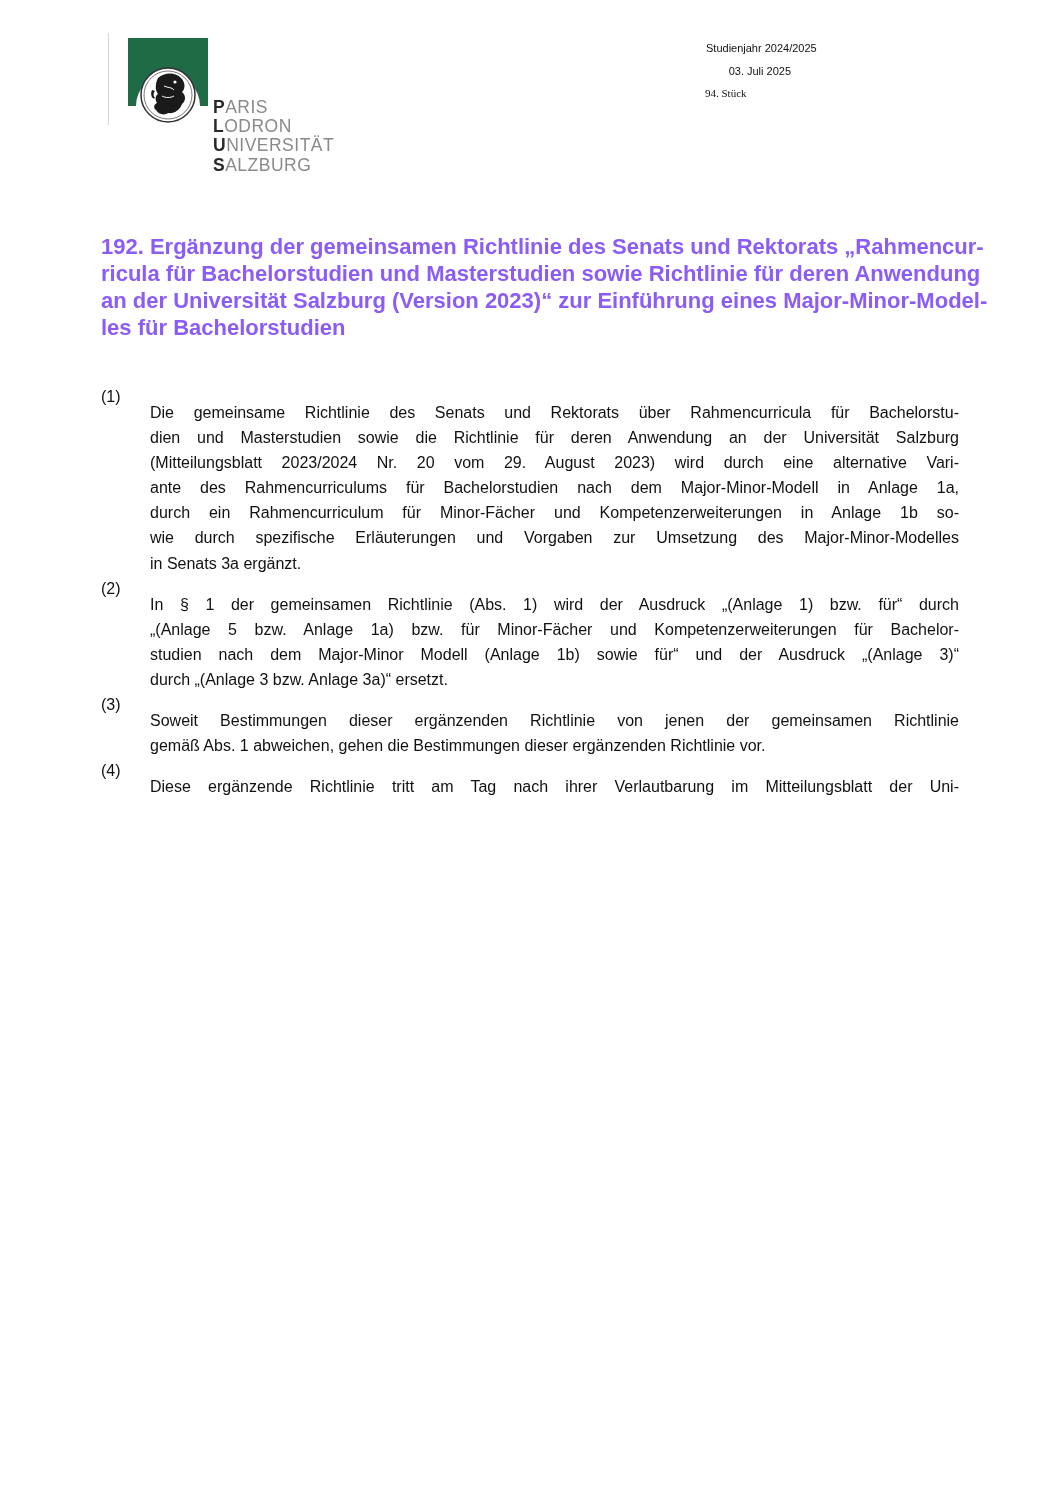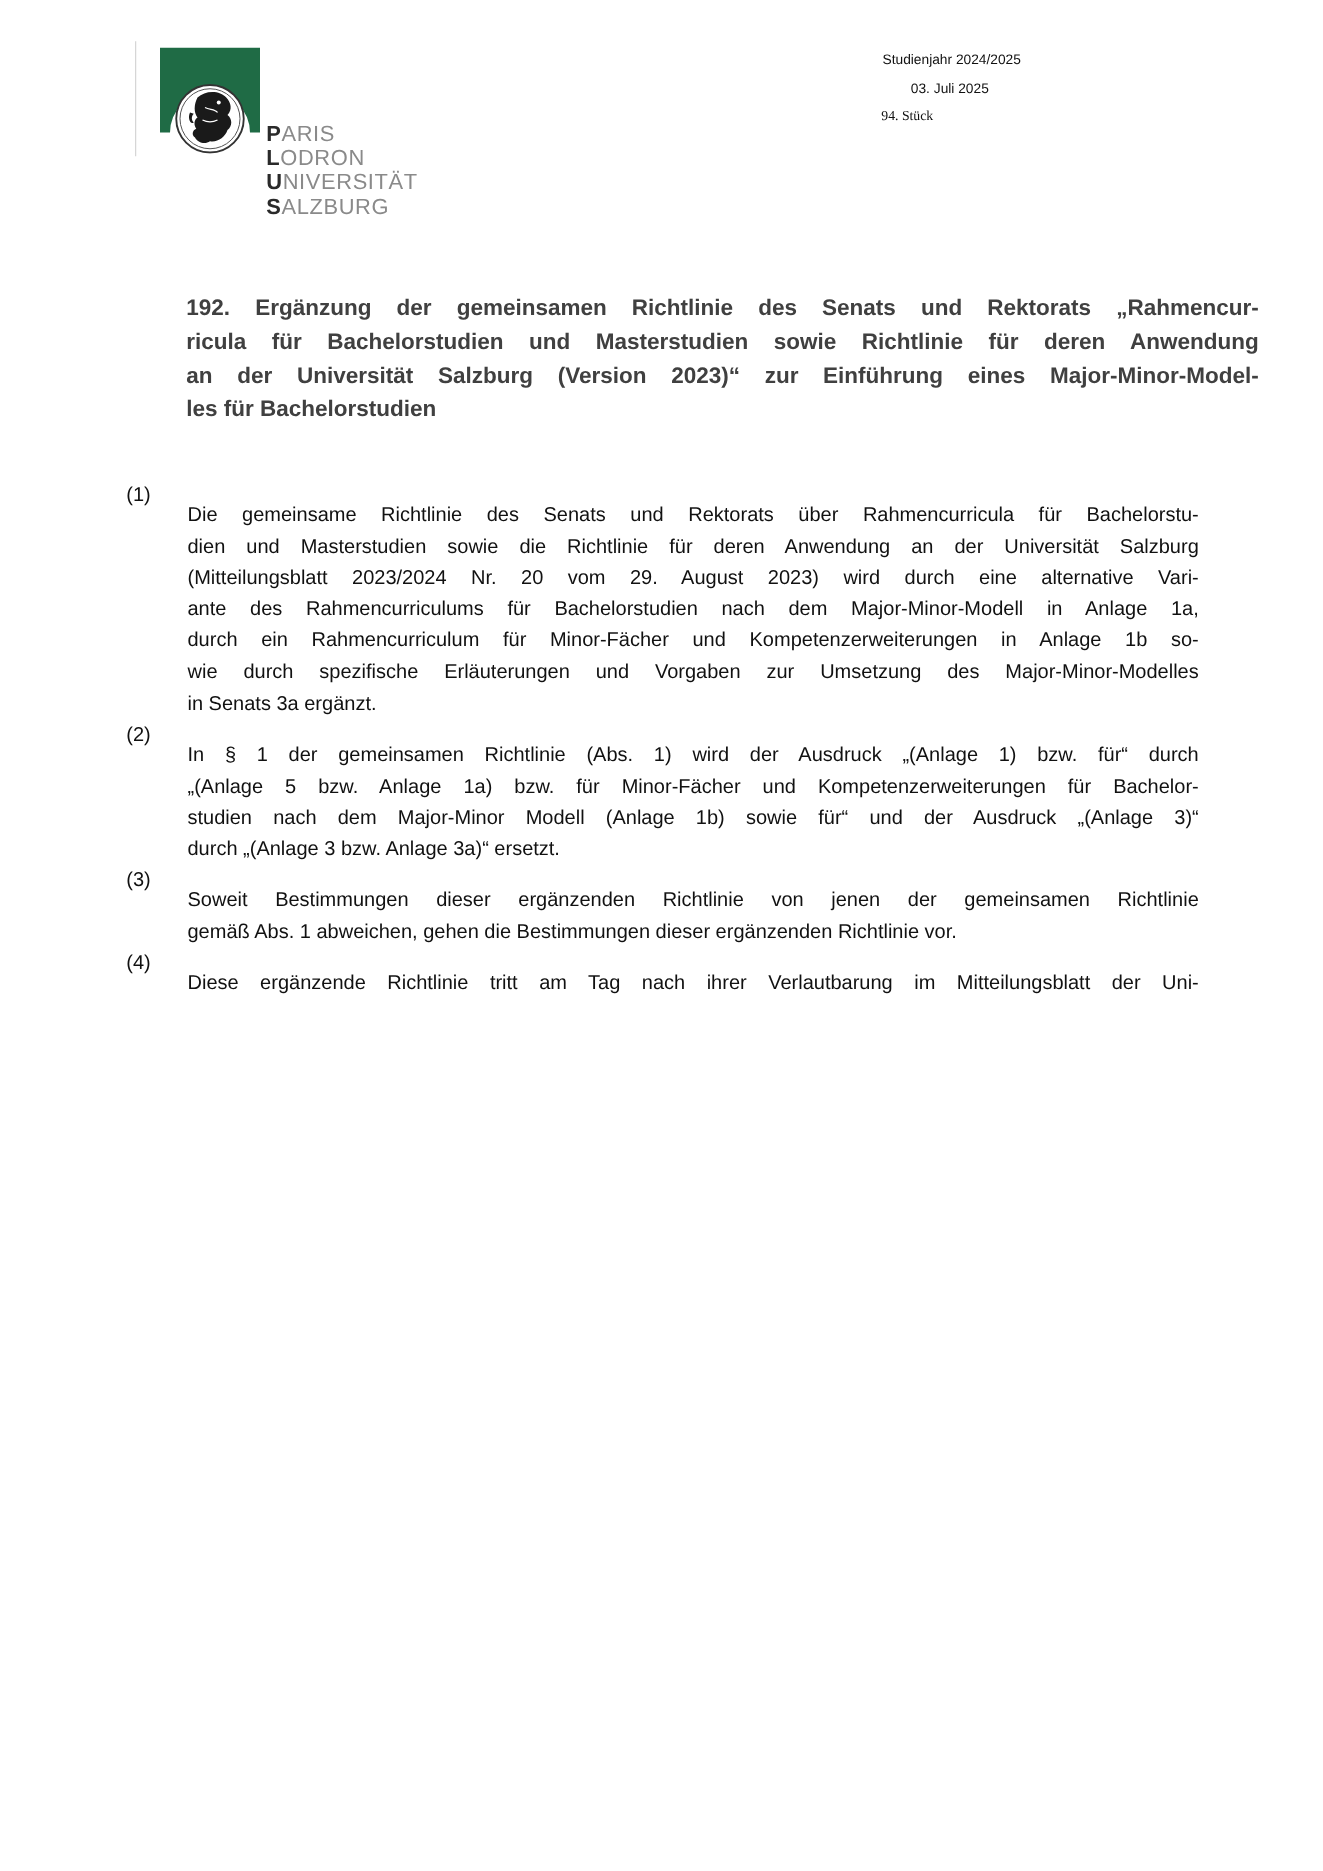--- a/index.html
+++ b/index.html
@@ -22,22 +22,22 @@
     .meta {
       position: absolute; left: 703px; top: 37px;
       font-size: 11px; line-height: 22.5px; color: #111;
     }
     .meta div { white-space: nowrap; }
     .meta .l1 { padding-left: 3px; }
     .meta .l2 { padding-left: 0px; text-align: center; }
     .meta .l3 { padding-left: 2px; font-family: Liberation Serif, serif; }
     .title {
       position: absolute; left: 101px; top: 233px; width: 858px;
-      font-size: 18px; font-weight: bold; line-height: 27px;
-      text-align: justify; color: #404040; margin-left: 48px;
+      font-size: 22px; font-weight: bold; line-height: 27px;
+      text-align: justify; color: #8b5cf6;
     }
     .title .ln { display: block; text-align: justify; text-align-last: justify; white-space: nowrap; }
     .title .ln.last { text-align-last: left; }
     .paras {
       position: absolute; left: 101px; top: 384px; width: 858px;
       font-size: 16px; line-height: 25.1px; color: #111;
     }
     .para { display: flex; }
     .para .num { width: 49px; flex: 0 0 49px; }
     .para .body { flex: 1; margin-top: 16px; }

